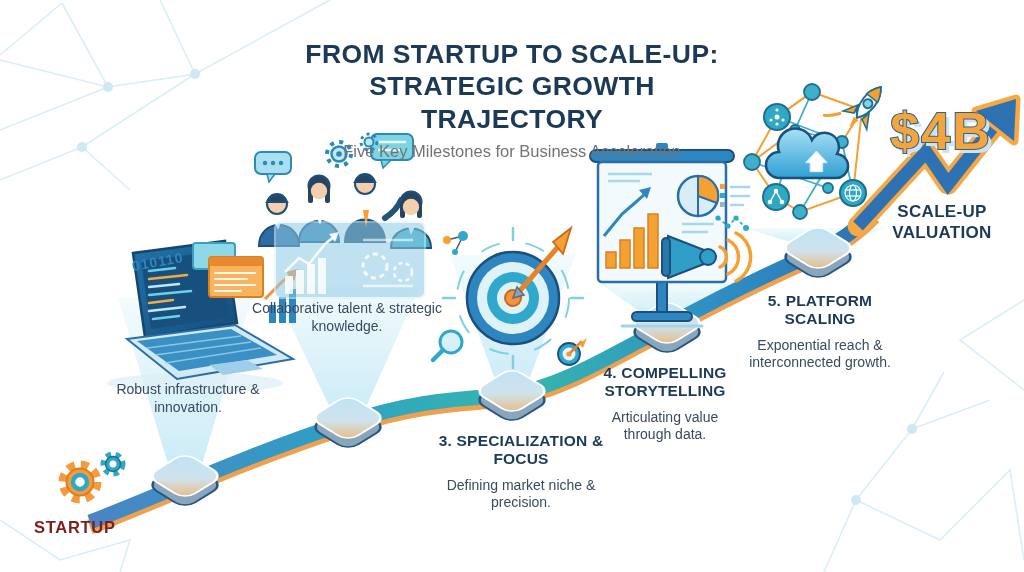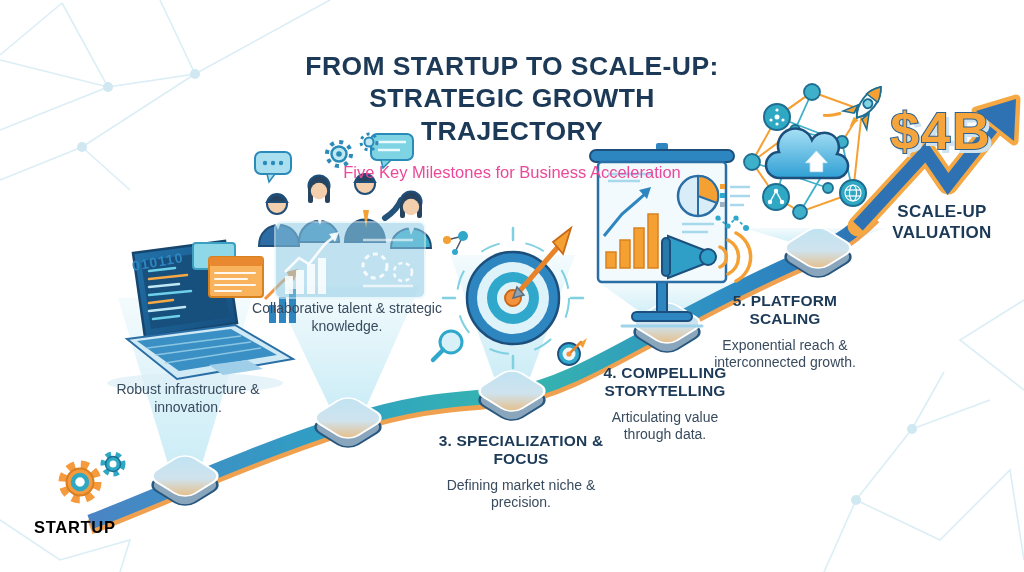--- a/index.html
+++ b/index.html
@@ -3,37 +3,37 @@
 <meta charset="utf-8">
 <style>
   html,body{margin:0;padding:0;background:#ffffff;}
   .canvas{
     position:relative;width:1024px;height:572px;background:#ffffff;
     overflow:hidden;font-family:"Liberation Sans",sans-serif;
   }
   .layer-svg{position:absolute;left:0;top:0;width:1024px;height:572px;}
   .header{position:absolute;left:272px;top:34px;width:480px;text-align:center;}
   .header h1{
-    margin:16px;font-size:26.5px;line-height:1.22;font-weight:800;
+    margin:4px;font-size:26.5px;line-height:1.22;font-weight:800;
     color:#1c3a57;letter-spacing:.4px;
   }
   .header .subtitle{
-    margin:7px auto 0;font-size:16.5px;color:#ec4899;font-weight:500;
+    margin:7px auto 0;font-size:16.5px;color:#737373;font-weight:500;
   }
   .milestone-text{position:absolute;text-align:center;}
   .m-title{
     font-weight:800;color:#1c3a57;font-size:15.5px;line-height:1.18;
     margin:0 auto;letter-spacing:.2px;
   }
   .m-desc{
     color:#394b5e;font-size:14px;line-height:1.26;margin:8px auto 0;
   }
   .startup-label{
     position:absolute;left:34px;top:518px;font-size:16.5px;font-weight:800;
-    color:#000000;letter-spacing:.7px;
+    color:#7f1d1d;letter-spacing:.7px;
   }
   .scaleup-label{
     position:absolute;left:856px;top:201px;width:172px;text-align:center;
     font-size:17px;font-weight:800;color:#1c3a57;line-height:1.24;letter-spacing:.3px;
   }
   
   .w1 .m-title{max-width:175px}.w1 .m-desc{max-width:175px}
   .w2 .m-title{max-width:140px}.w2 .m-desc{max-width:190px}
   .w3 .m-title{max-width:185px}.w3 .m-desc{max-width:160px}
   .w4 .m-title{max-width:165px}.w4 .m-desc{max-width:150px}
@@ -385,21 +385,21 @@
     <div class="m-desc">Collaborative talent &amp; strategic knowledge.</div>
   </div>
   <div class="milestone-text w3" style="left:421px;top:432px;width:200px">
     <div class="m-title">3. SPECIALIZATION &amp; FOCUS</div>
     <div class="m-desc">Defining market niche &amp; precision.</div>
   </div>
   <div class="milestone-text w4" style="left:565px;top:364px;width:200px">
     <div class="m-title">4. COMPELLING STORYTELLING</div>
     <div class="m-desc">Articulating value through data.</div>
   </div>
-  <div class="milestone-text w5" style="left:685px;top:292px;width:200px">
+  <div class="milestone-text w5" style="left:720px;top:292px;width:200px">
     <div class="m-title">5. PLATFORM SCALING</div>
     <div class="m-desc">Exponential reach &amp; interconnected growth.</div>
   </div>
 
   <div class="startup-label">STARTUP</div>
   <div class="scaleup-label">SCALE-UP VALUATION</div>
 
 </div>
 
 </body></html>

